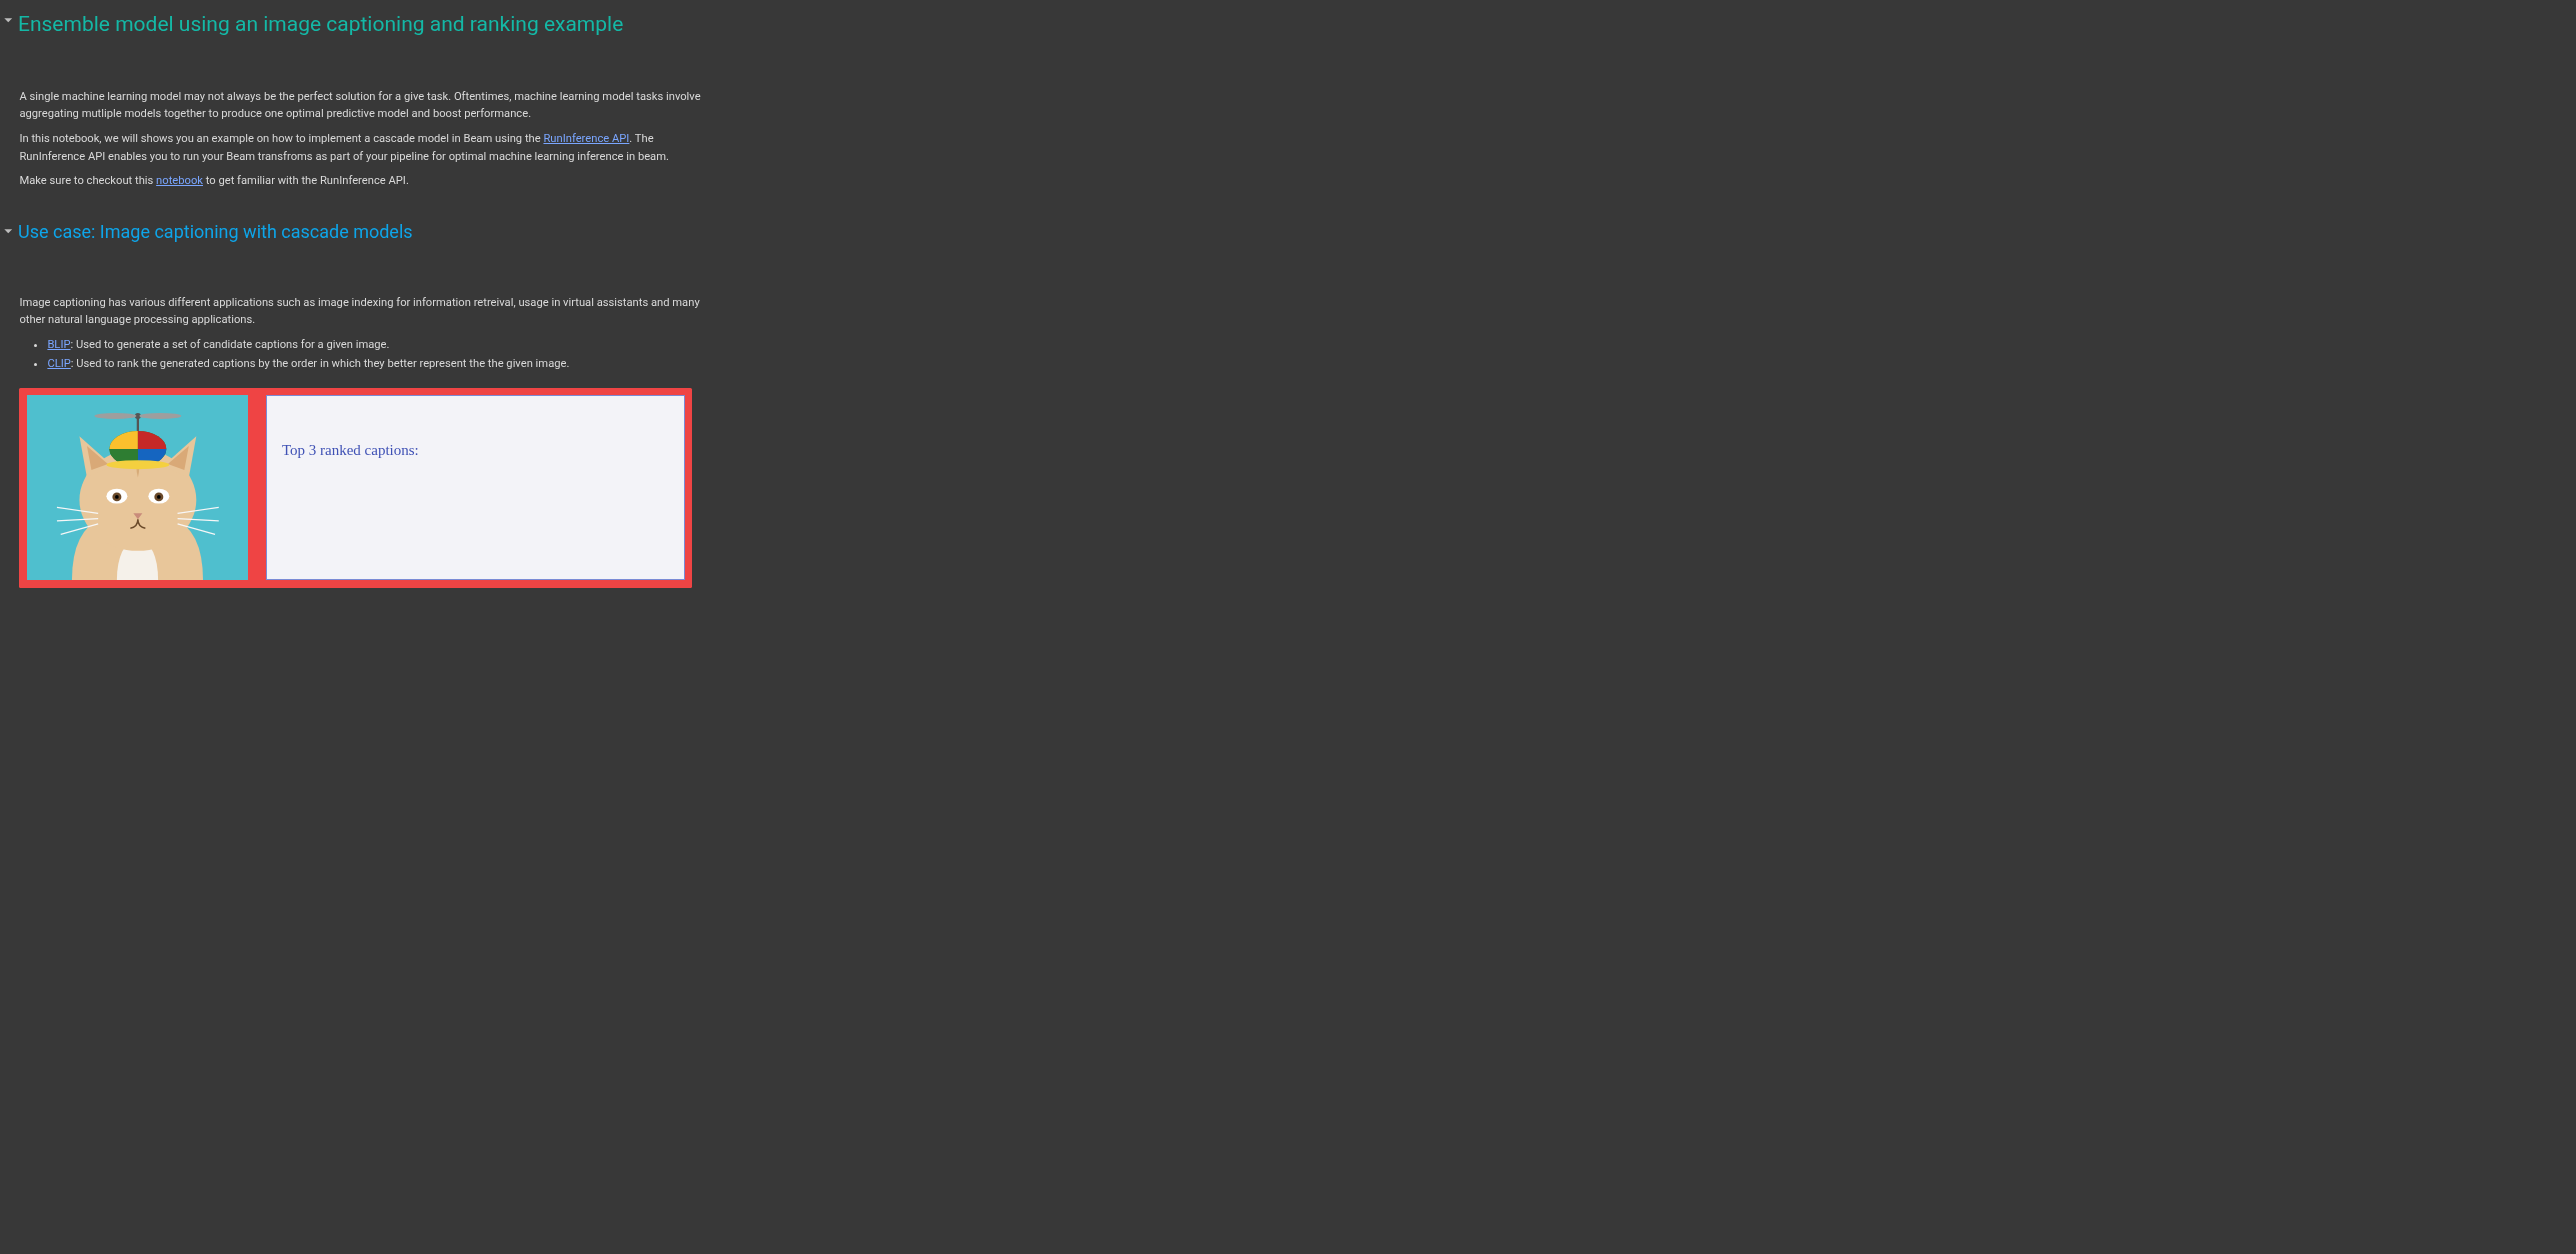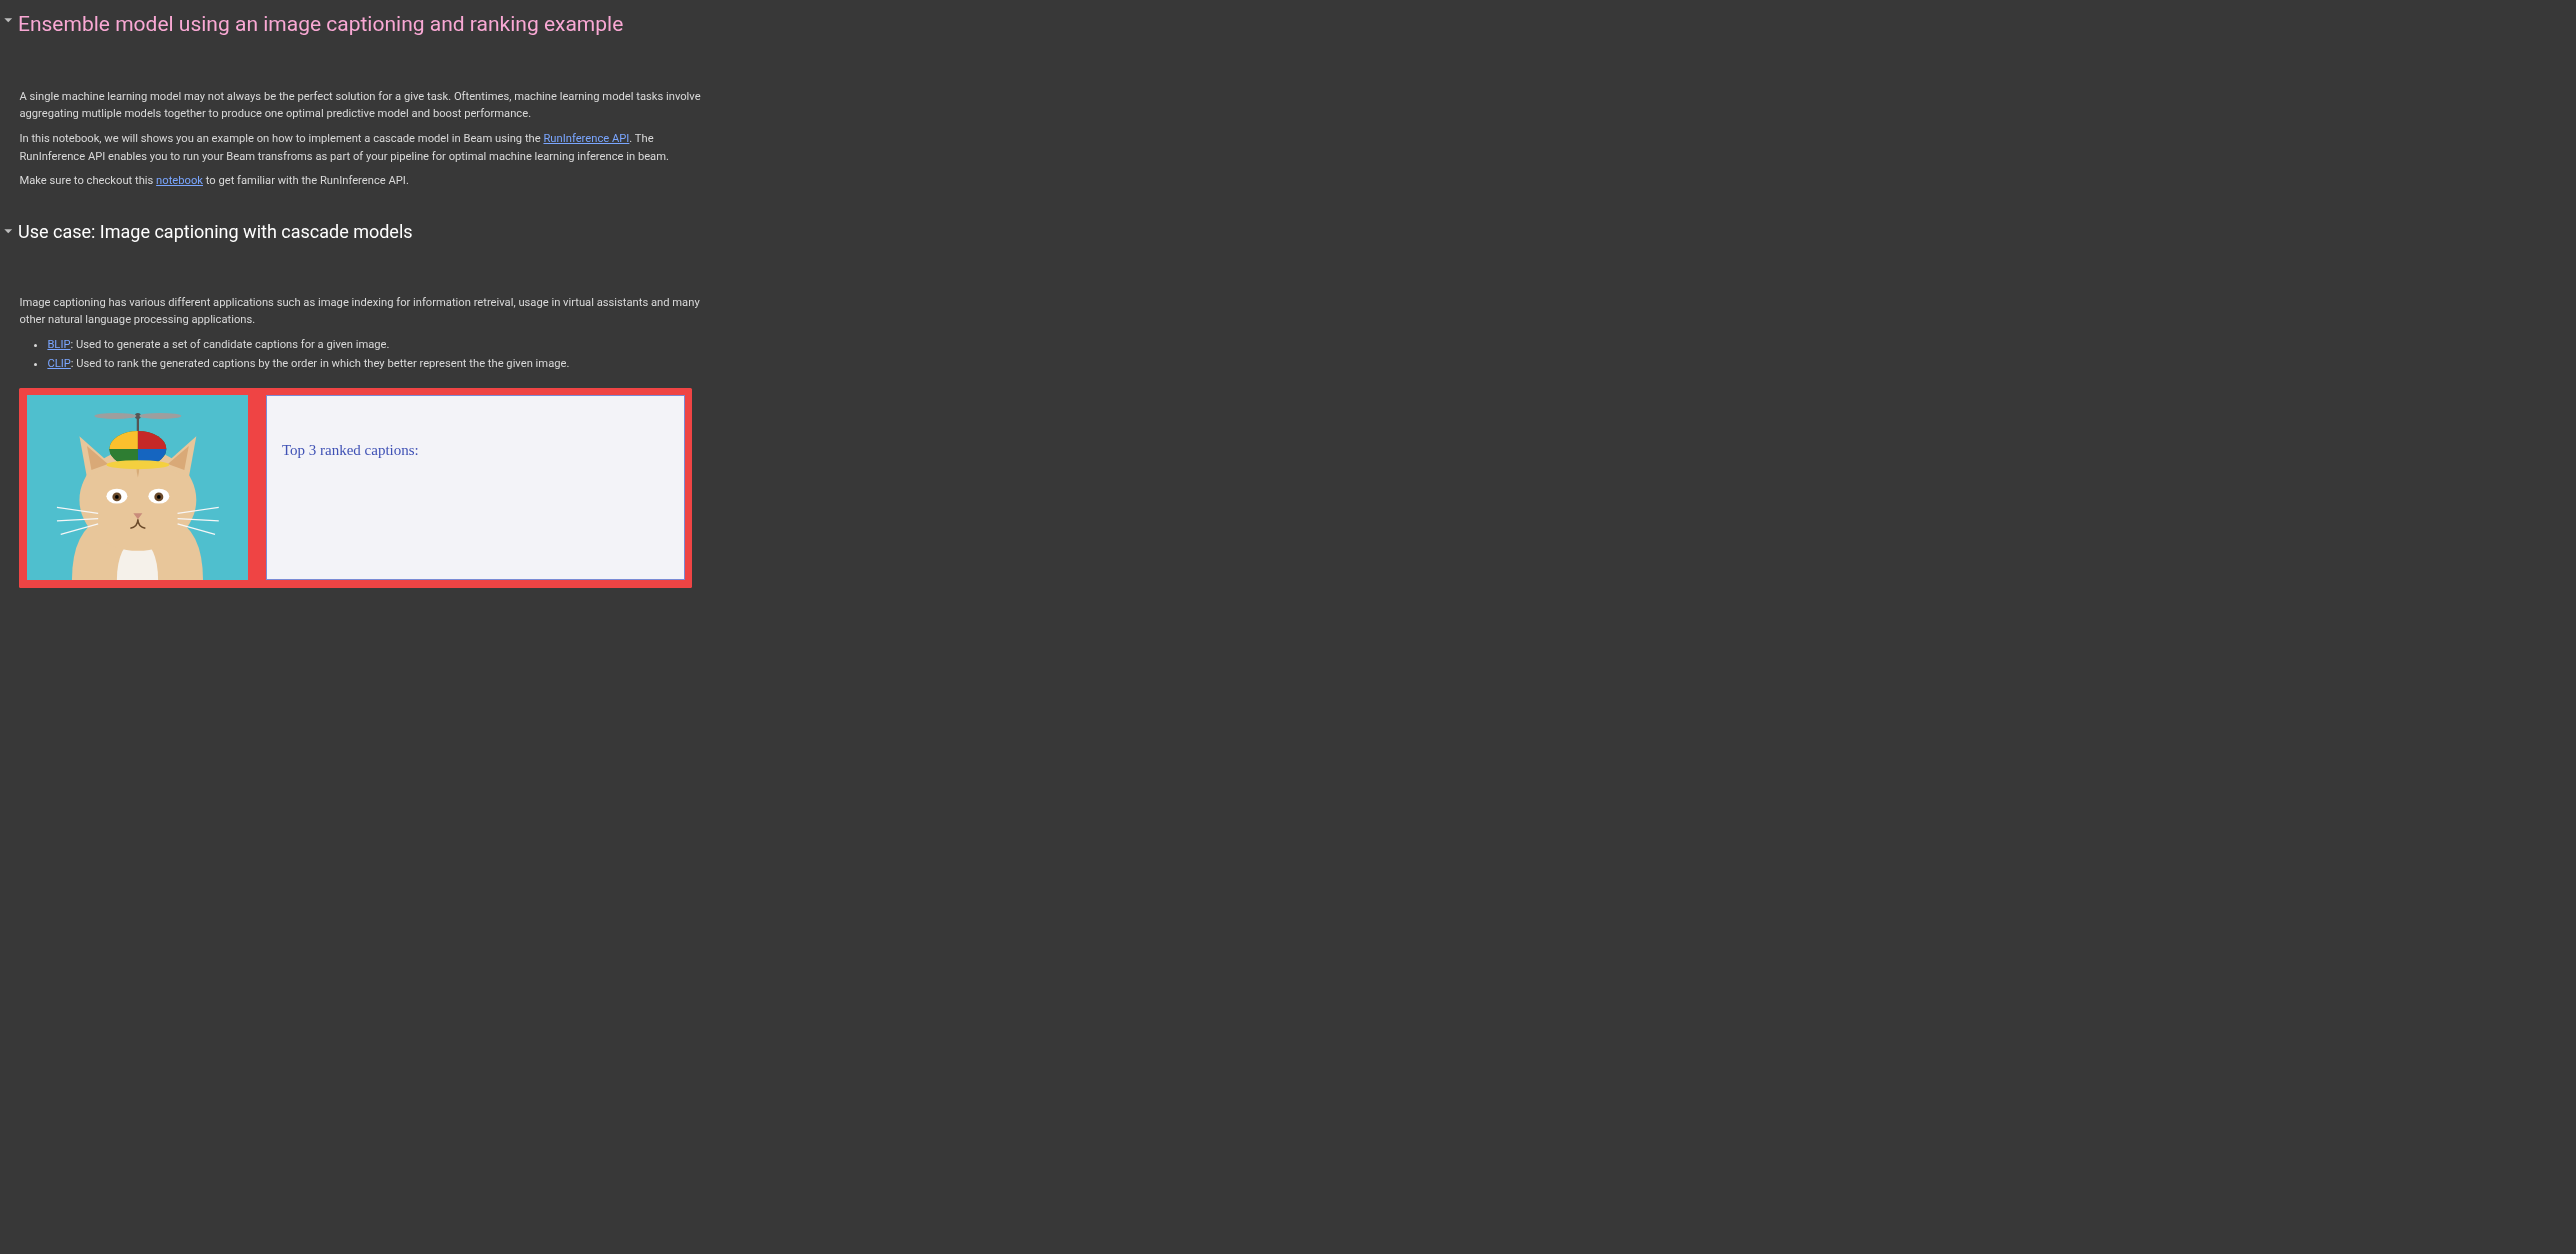--- a/index.html
+++ b/index.html
@@ -32,27 +32,27 @@
     margin-right: 3px;
     color: #bdbdbd;
     cursor: pointer;
     user-select: none;
   }
   .toggle svg { display: block; }
   h1.section {
     font-weight: 400;
     font-size: 21px;
     margin: 0;
-    color: #f9a8d4;
+    color: #14b8a6;
   }
   h2.section {
     font-weight: 400;
     font-size: 18px;
     margin: 0;
-    color: #ffffff;
+    color: #0ea5e9;
   }
   .prose {
     max-width: 695px;
     margin-left: 0;
     margin-top: 48px;
   }
   .prose p {
     margin: 0 0 7.5px 0;
     color: #d9d9d9;
   }

